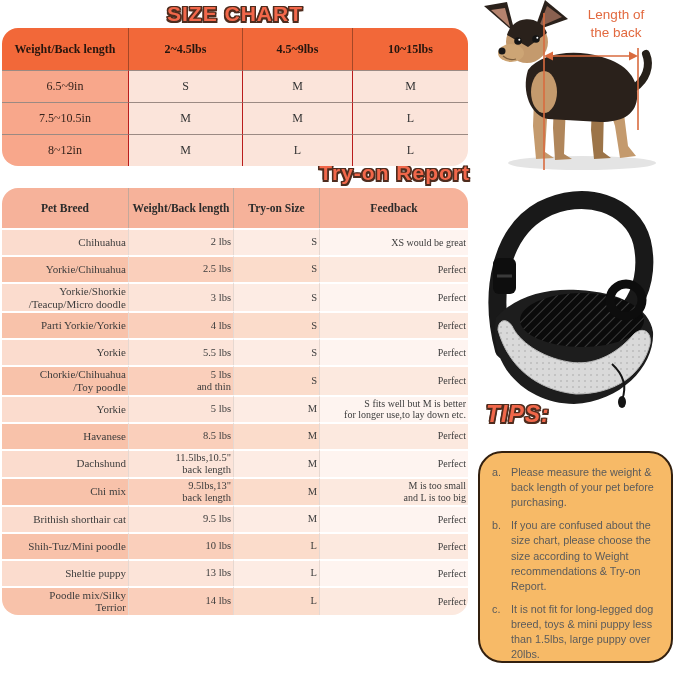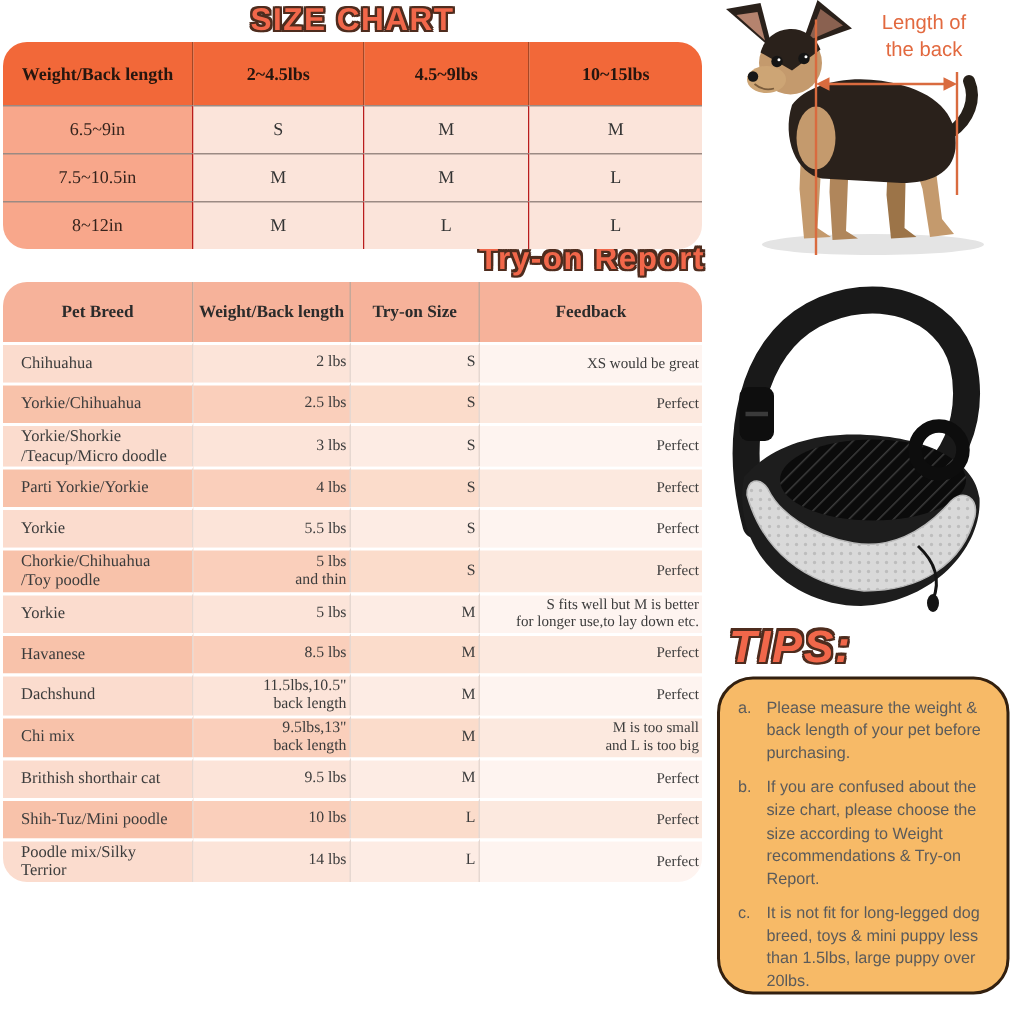--- a/index.html
+++ b/index.html
@@ -23,21 +23,21 @@
     position:absolute;text-align:center;font-weight:bold;color:var(--title-orange);
     letter-spacing:1px;
     text-shadow:
       -1.5px -1.5px 0 var(--title-outline), 1.5px -1.5px 0 var(--title-outline),
       -1.5px  1.5px 0 var(--title-outline), 1.5px  1.5px 0 var(--title-outline),
       0 -1.5px 0 var(--title-outline), 0 1.5px 0 var(--title-outline),
       -1.5px 0 0 var(--title-outline), 1.5px 0 0 var(--title-outline);
   }
   #size-title{top:2px;left:0;width:470px;font-size:21px;}
   #tryon-title{top:161px;left:0;width:470px;font-size:21px;text-align:right;}
-  #tips-title{top:415px;left:486px;width:100px;font-size:30px;font-style:italic;text-align:left;}
+  #tips-title{top:401px;left:486px;width:100px;font-size:23px;font-style:italic;text-align:left;}
 
   .round-tbl{position:absolute;border-radius:16px;overflow:hidden;font-family:Liberation Serif, serif;}
   table{border-collapse:separate;border-spacing:0;table-layout:fixed;width:100%;}
   th,td{white-space:pre-line;overflow:hidden;}
 
   
   #size-tbl-wrap{left:2px;top:28px;width:466px;}
   #size-tbl th{
     background:var(--header-orange);color:#26160f;font-size:12px;font-weight:600;
     height:42px;text-align:center;border-right:1px solid rgba(70,30,15,.45);
@@ -55,21 +55,21 @@
   #tryon-tbl th{
     background:var(--tryon-header);color:#2b2b2b;font-size:11.5px;font-weight:600;
     height:40px;text-align:center;border-right:1px solid #c4a89a;
   }
   #tryon-tbl th:last-child{border-right:none;}
   #tryon-tbl td{
     font-size:10.5px;color:#3c3c3c;height:27px;text-align:right;line-height:1.15;
     border-top:2px solid #fff;border-right:1px solid #e6d8d1;padding:1px 2px;
   }
   #tryon-tbl td:last-child{border-right:none;}
-  #tryon-tbl td:first-child{text-align:left;padding-left:12px;font-size:11px;}
+  #tryon-tbl td:first-child{text-align:right;padding-left:12px;font-size:11px;}
   #tryon-tbl td:nth-child(4){font-size:10px;}
   #tryon-tbl tbody tr:nth-child(odd)  td:nth-child(1){background:#FBDCCE;}
   #tryon-tbl tbody tr:nth-child(odd)  td:nth-child(2){background:#FCE4D9;}
   #tryon-tbl tbody tr:nth-child(odd)  td:nth-child(3){background:#FDECE4;}
   #tryon-tbl tbody tr:nth-child(odd)  td:nth-child(4){background:#FEF4F0;}
   #tryon-tbl tbody tr:nth-child(even) td:nth-child(1){background:#F8C2AA;}
   #tryon-tbl tbody tr:nth-child(even) td:nth-child(2){background:#FACFBB;}
   #tryon-tbl tbody tr:nth-child(even) td:nth-child(3){background:#FBDCCB;}
   #tryon-tbl tbody tr:nth-child(even) td:nth-child(4){background:#FCE9DF;}
 
@@ -230,20 +230,26 @@
             <td>M</td>
             <td>Perfect</td>
           </tr>
           <tr>
             <td>Shih-Tuz/Mini poodle</td>
             <td>10 lbs</td>
             <td>L</td>
             <td>Perfect</td>
           </tr>
           <tr>
+            <td>Sheltie puppy</td>
+            <td>13 lbs</td>
+            <td>L</td>
+            <td>Perfect</td>
+          </tr>
+          <tr>
             <td>Poodle mix/Silky
 Terrior</td>
             <td>14 lbs</td>
             <td>L</td>
             <td>Perfect</td>
           </tr>
         </tbody>
     </table>
   </div>
 

